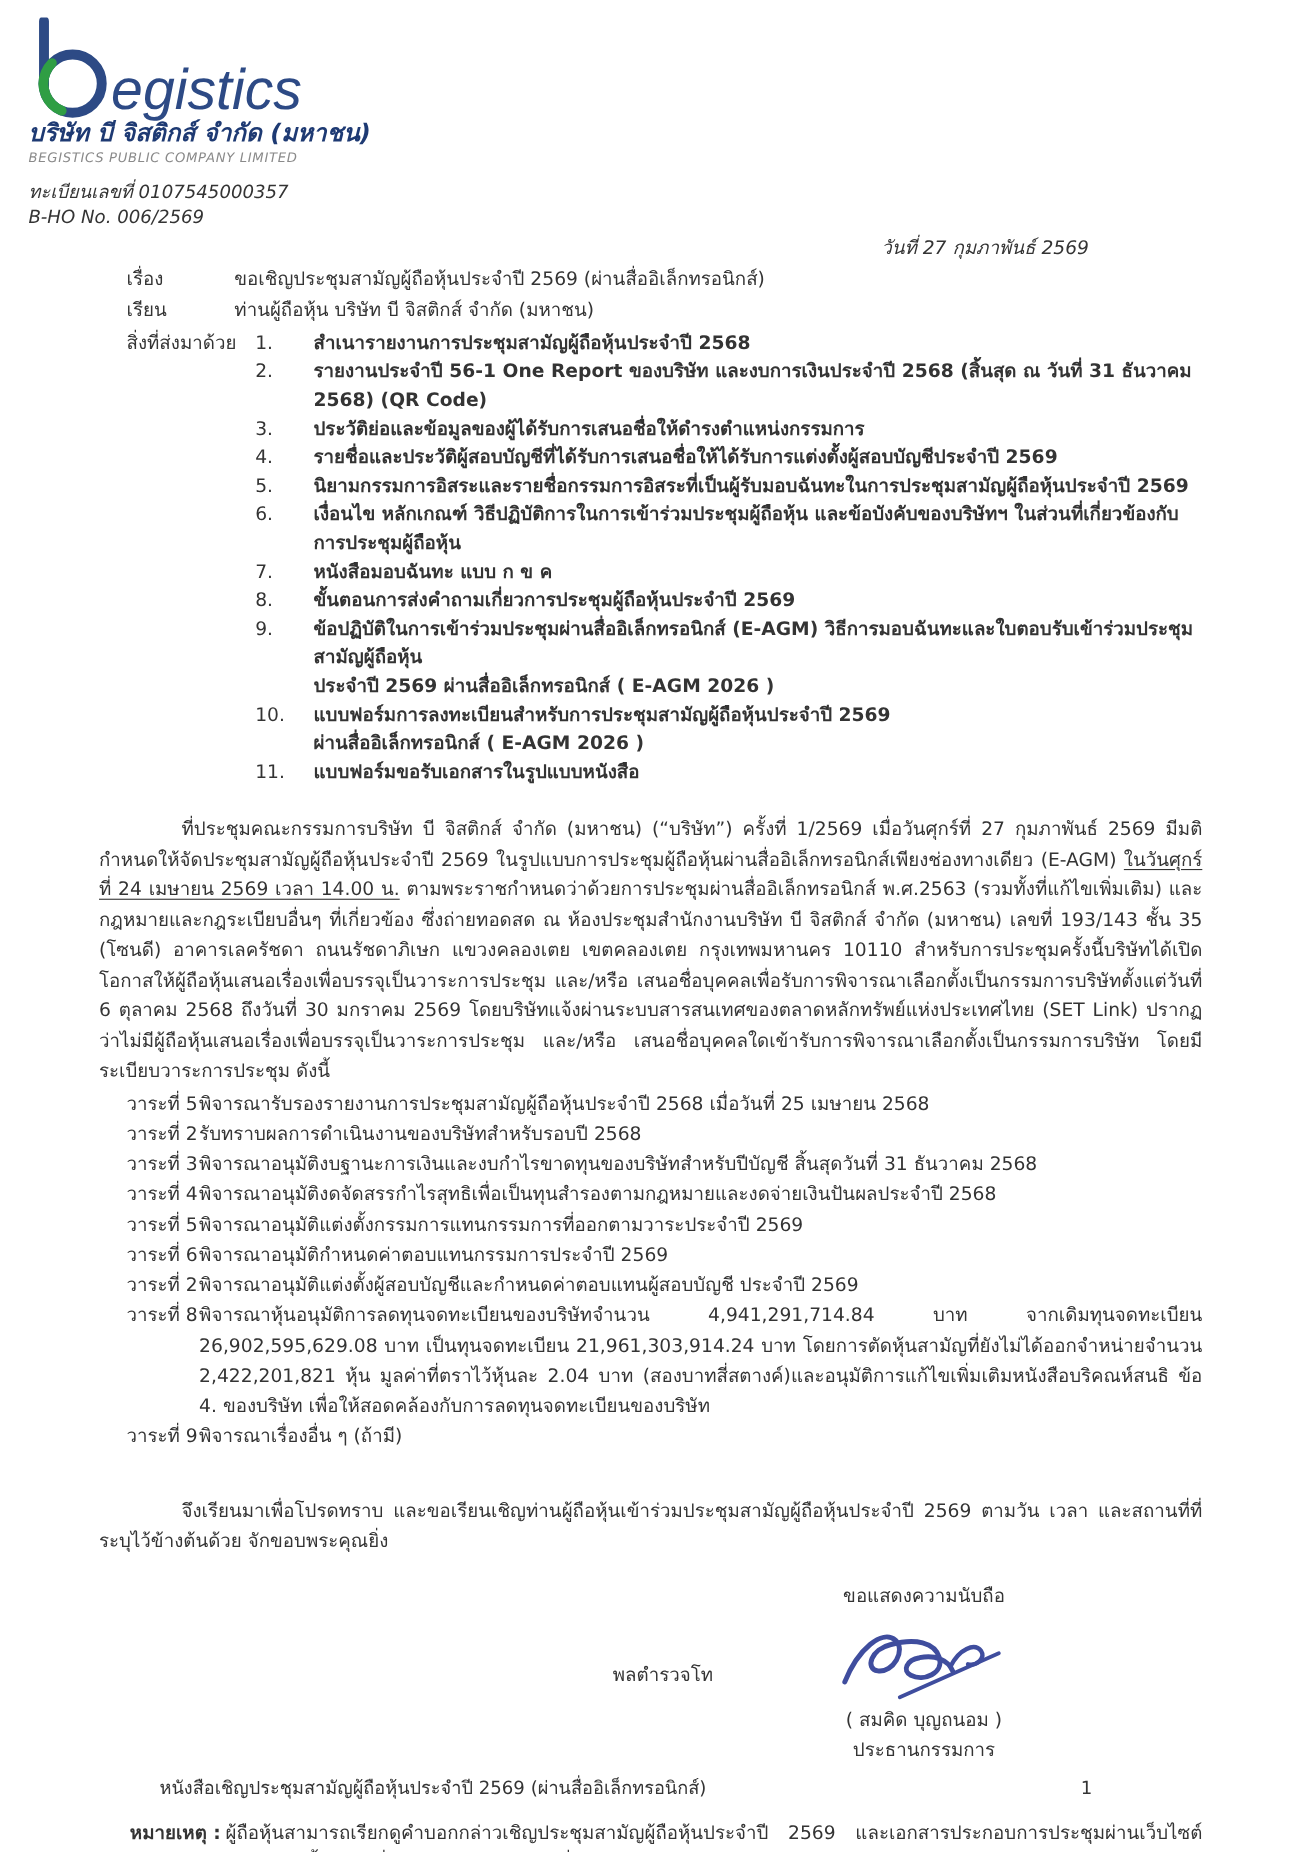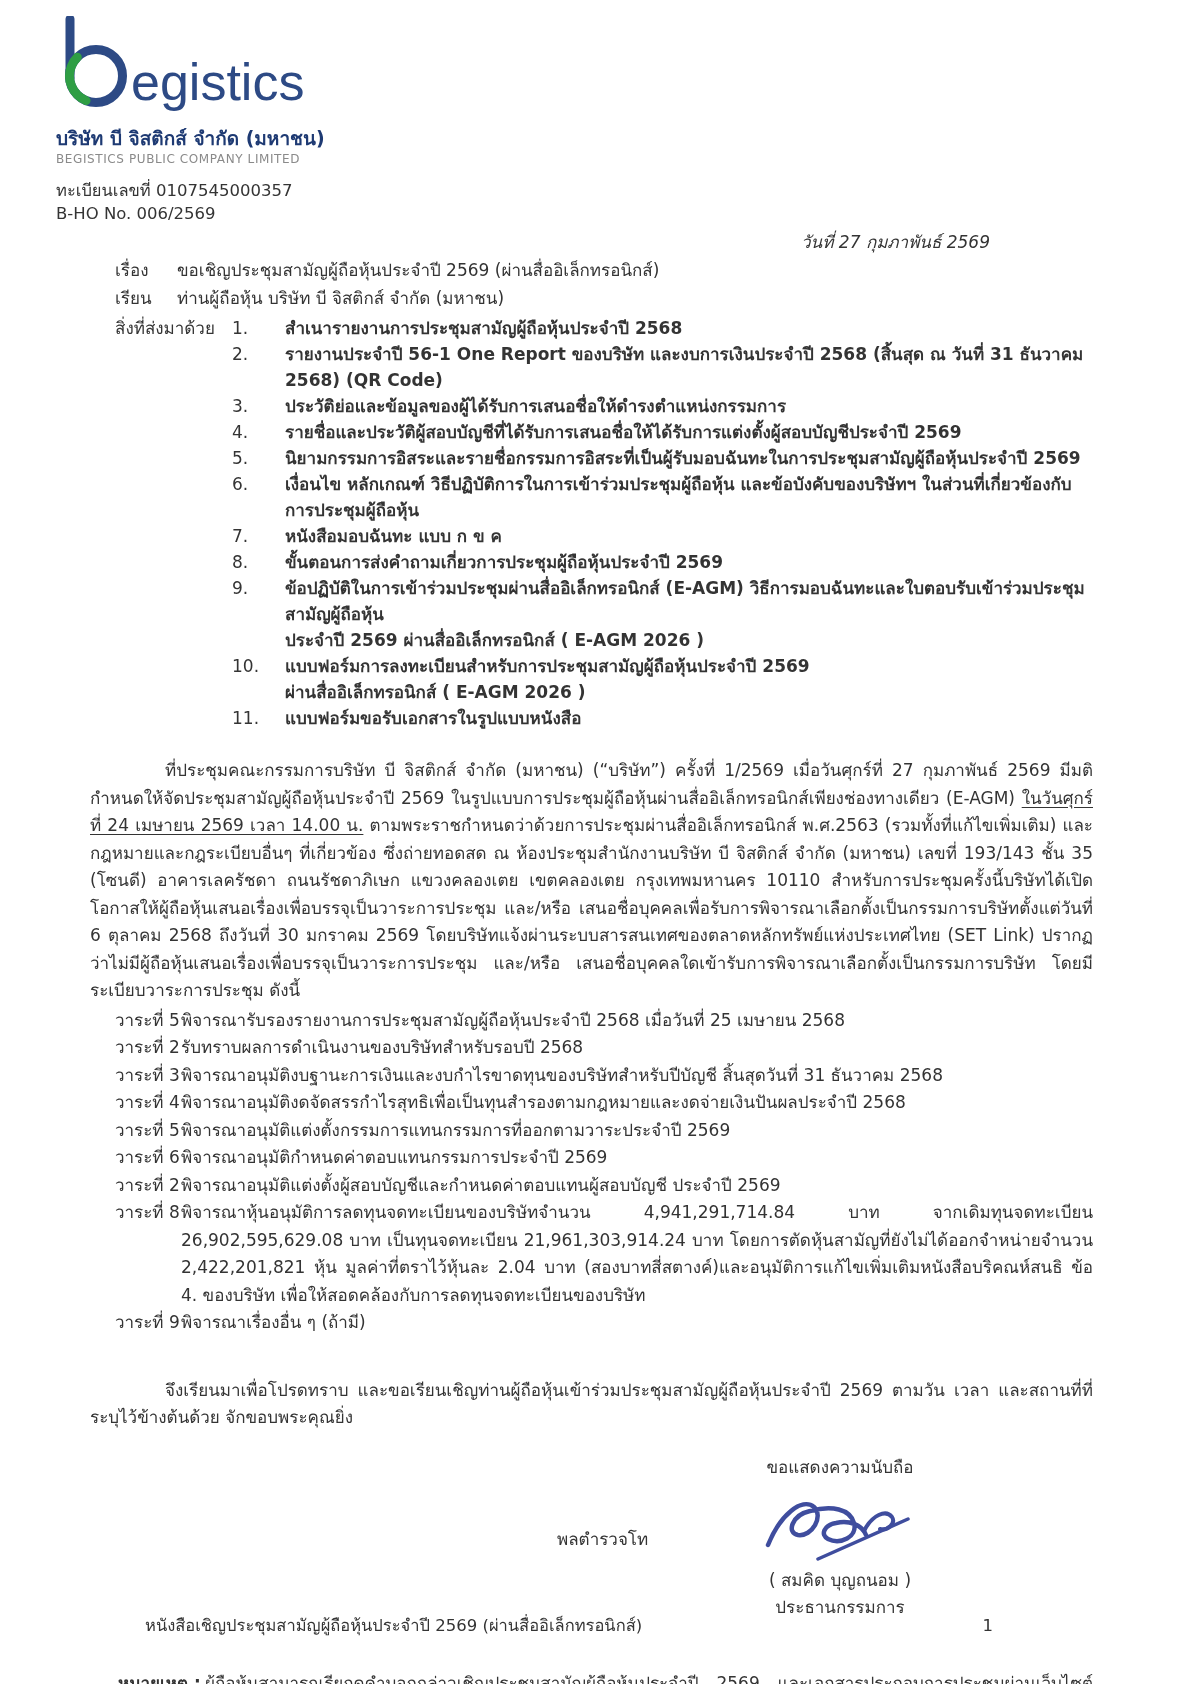--- a/index.html
+++ b/index.html
@@ -7,35 +7,35 @@
     position:relative;
     width:1191px; height:1684px;
     margin:0 auto;
     background:#ffffff;
     font-family:"DejaVu Sans","Liberation Sans",sans-serif;
     font-size:17px; line-height:27px;
     color:#343434;
     overflow:hidden;
   }
   
-  .header { padding:24px 0 0 56px; }
+  .header { padding:24px 0 0 26px;font-style:italic; }
   .logo-row { display:flex; align-items:flex-end; height:84px; }
   .logo-word { font-family:"Liberation Sans",sans-serif; font-size:52px; line-height:52px;
                color:#2d4a85; letter-spacing:0; margin-left:1px; margin-bottom:0px; font-weight:400; }
-  .company-th { color:#1e3a73; font-size:19px; line-height:28px; font-weight:700; margin-top:16px; }
+  .company-th { color:#1e3a73; font-size:22px; line-height:28px; font-weight:700; margin-top:0; }
   .company-en { color:#8a8a8a; font-size:12px; line-height:15px; letter-spacing:0.6px; }
   .reg-no { margin-top:12px; font-size:16.5px; line-height:23px; }
   .doc-no { font-size:16.5px; line-height:23px; }
   
   .date-line { text-align:right; padding-right:201px; margin-top:4px;font-style:italic; }
   
   .content { margin:0 98px 0 90px; }
   .field-row { display:flex; margin-left:25px; margin-top:1px; }
   .field-label { width:62px; flex-shrink:0; }
-  .field-value { flex:1; }
+  .field-value { flex:1;margin-left:36px; }
   
   .enc { display:flex; margin-left:25px; margin-top:3px; line-height:26px; }
   .enc-label { width:117px; flex-shrink:0; }
   .enc-list { flex:1; }
   .enc-item { display:flex; }
   .enc-num { width:53px; flex-shrink:0; }
   .enc-text { flex:1;font-weight:bold; }
   
   .para { margin-top:26px; text-align:justify; text-indent:75px; line-height:27.5px; }
   .u { text-decoration:underline; text-underline-offset:3px; }

